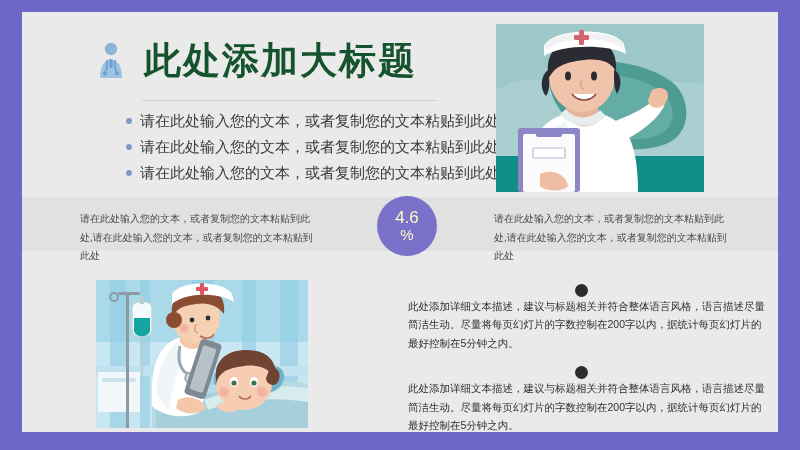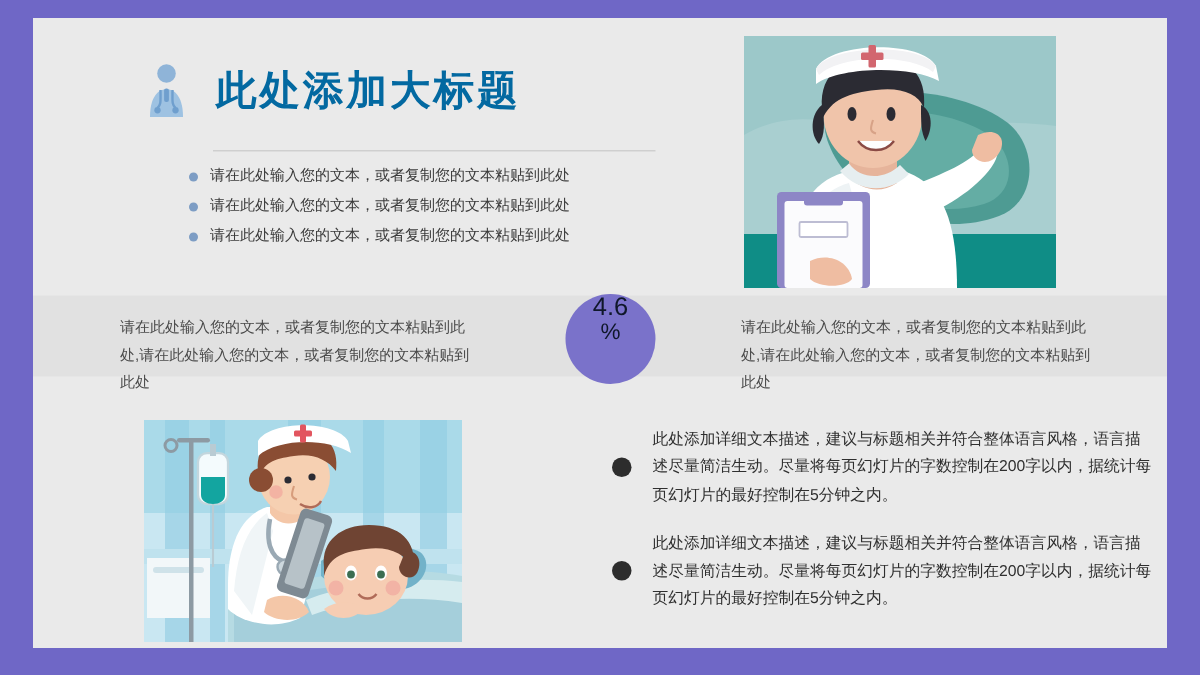--- a/index.html
+++ b/index.html
@@ -35,23 +35,23 @@
     display: flex;
     align-items: center;
   }
   .title-icon {
     width: 34px;
     height: 40px;
     margin-right: 16px;
     display: block;
   }
   .title-text {
-    font-size: 27px;
+    font-size: 37px;
     font-weight: bold;
-    color: #0369a1;
+    color: #14532d;
     letter-spacing: 2px;
     line-height: 1;
     white-space: nowrap;
   }
   .title-rule {
     position: absolute;
     left: 120px;
     top: 88px;
     width: 295px;
     height: 1px;
@@ -72,21 +72,21 @@
   }
   .bullet-dot {
     width: 6px;
     height: 6px;
     border-radius: 50%;
     background: #7d9dc4;
     flex: 0 0 auto;
     margin-right: 8px;
   }
   .bullet-text {
-    font-size: 10px;
+    font-size: 15px;
     color: #3a3a3a;
     line-height: 1.2;
     white-space: nowrap;
   }
 
   
   .img-nurse-standing {
     position: absolute;
     left: 474px;
     top: 12px;
@@ -130,22 +130,22 @@
     position: absolute;
     left: 355px;
     top: 184px;
     width: 60px;
     height: 60px;
     border-radius: 50%;
     background: #7a72ca;
     display: flex;
     flex-direction: column;
     align-items: center;
-    justify-content: flex-start;
-    color: #0f172a;
+    justify-content: center;
+    color: #fef9c3;
   }
   .pct-value {
     font-size: 17px;
     line-height: 1.05;
   }
   .pct-unit {
     font-size: 15px;
     line-height: 1.05;
   }
 
@@ -153,20 +153,21 @@
   .para-list {
     position: absolute;
     left: 386px;
     top: 272px;
     width: 360px;
   }
   .para-item {
     display: flex;
     align-items: center;
     margin-bottom: 14px;
+    flex-direction: column;
   }
   .para-dot {
     width: 13px;
     height: 13px;
     border-radius: 50%;
     background: #2d2d2d;
     flex: 0 0 auto;
     margin-right: 14px;
   }
   .para-text {

